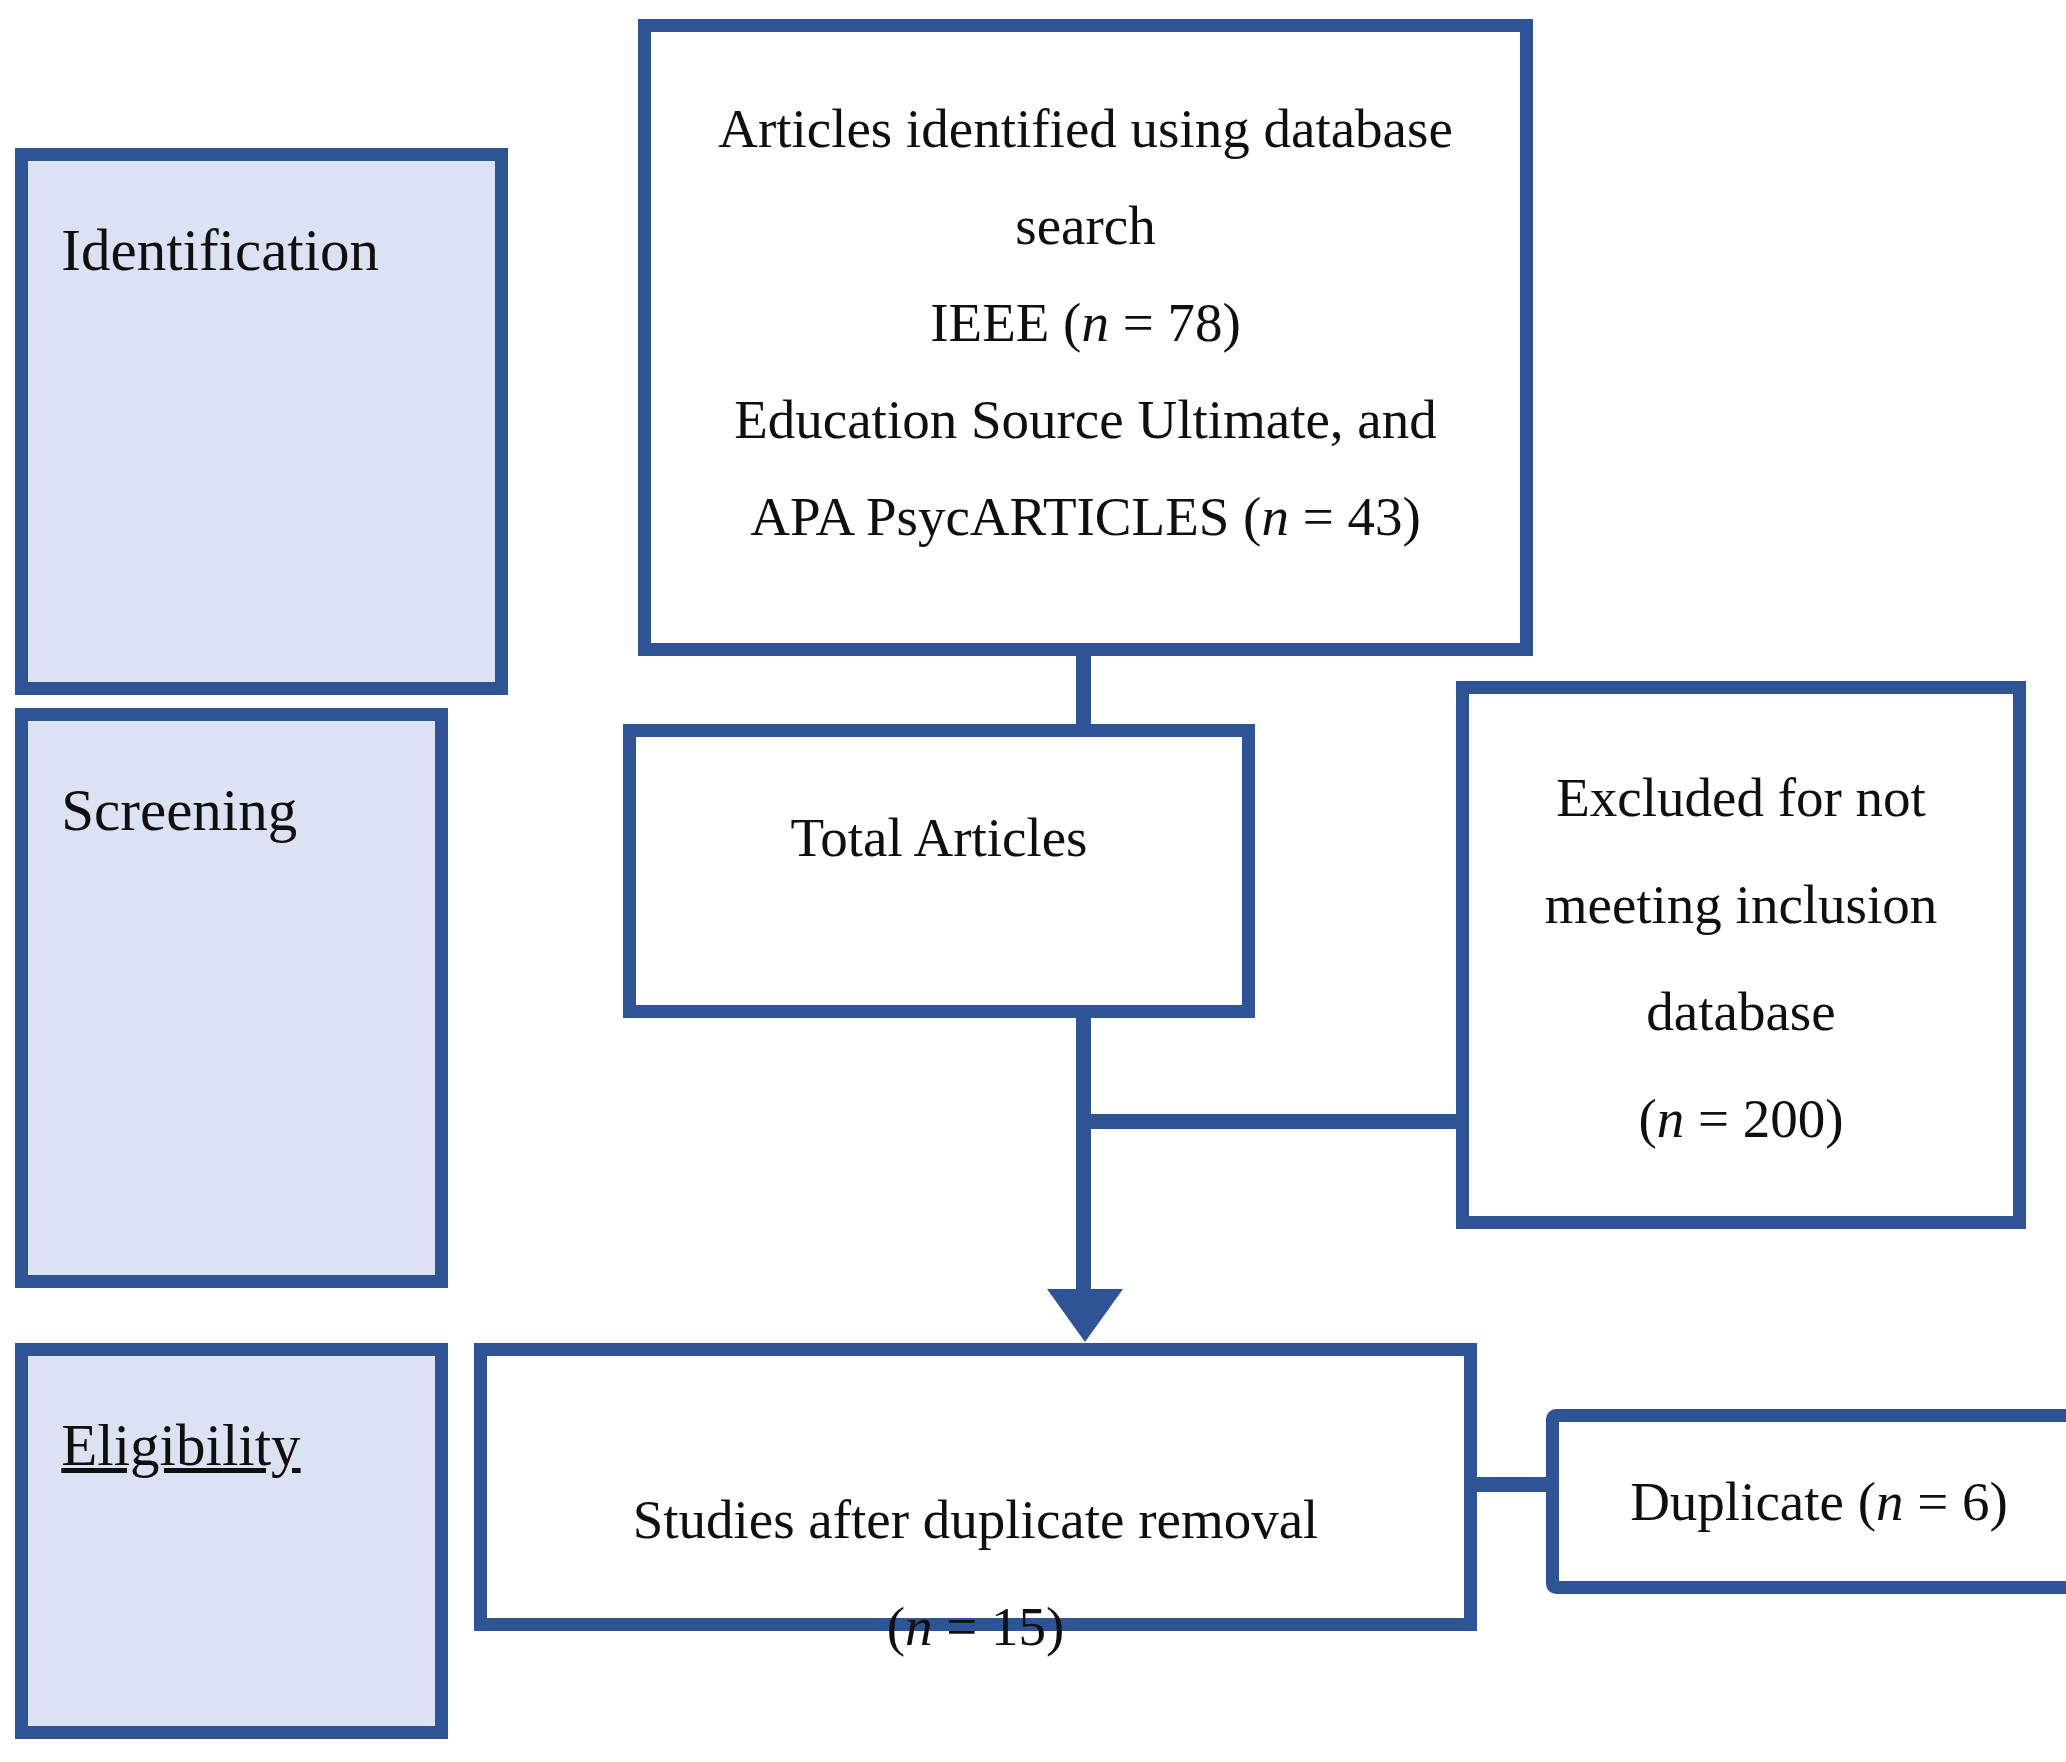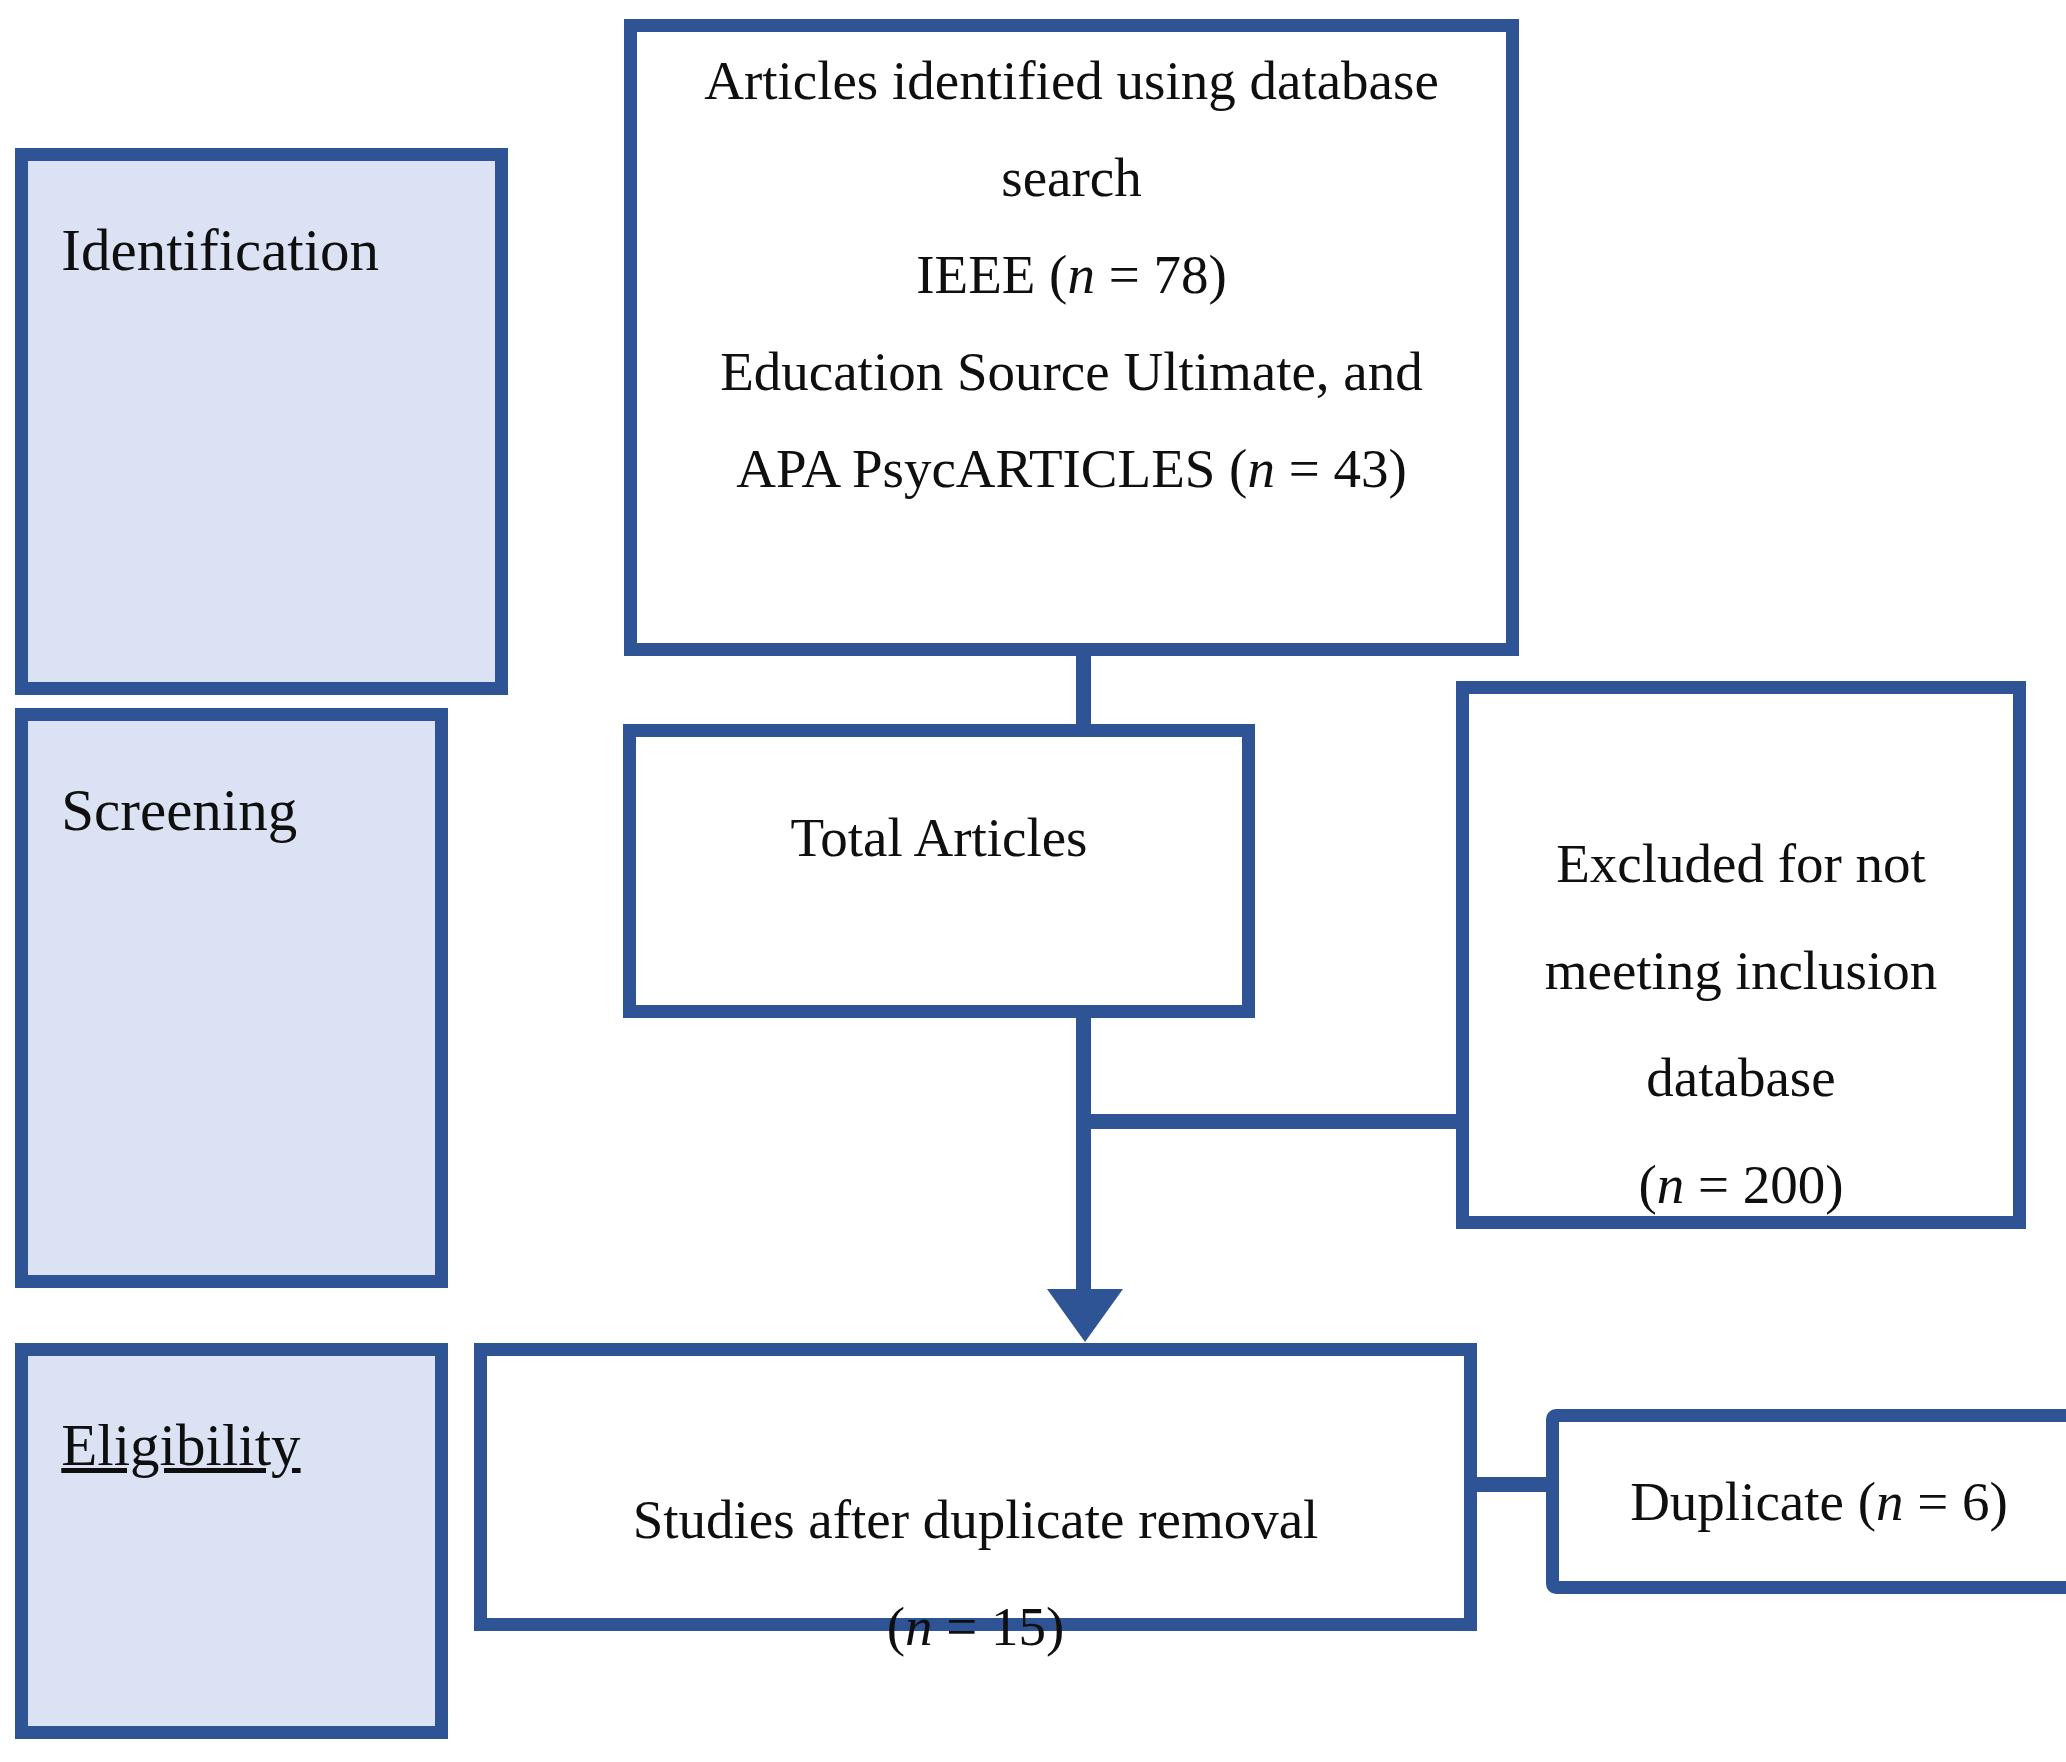--- a/index.html
+++ b/index.html
@@ -23,24 +23,24 @@
     font-size:59px;
     line-height:1.1;
   }
   .flowbox{
     background:#ffffff;
     text-align:center;
     font-size:55px;
   }
   .line{display:block;}
   .topbox .line{line-height:97px;}
-  .topbox{}
+  .topbox{padding-top:48px;margin-left:14px;}
   .totalbox{padding-top:47px;}
   .totalbox .line{line-height:107px;}
-  .excludedbox{padding-top:116px;}
+  .excludedbox{padding-top:50px;}
   .excludedbox .line{line-height:107px;}
   .studiesbox{padding-top:110px;}
   .studiesbox .line{line-height:107px;}
   .duplicatebox{
     display:flex;align-items:center;justify-content:center;
   }
   .nvar{font-style:italic;}
   .connector{
     position:absolute;
     background:#2e5496;

